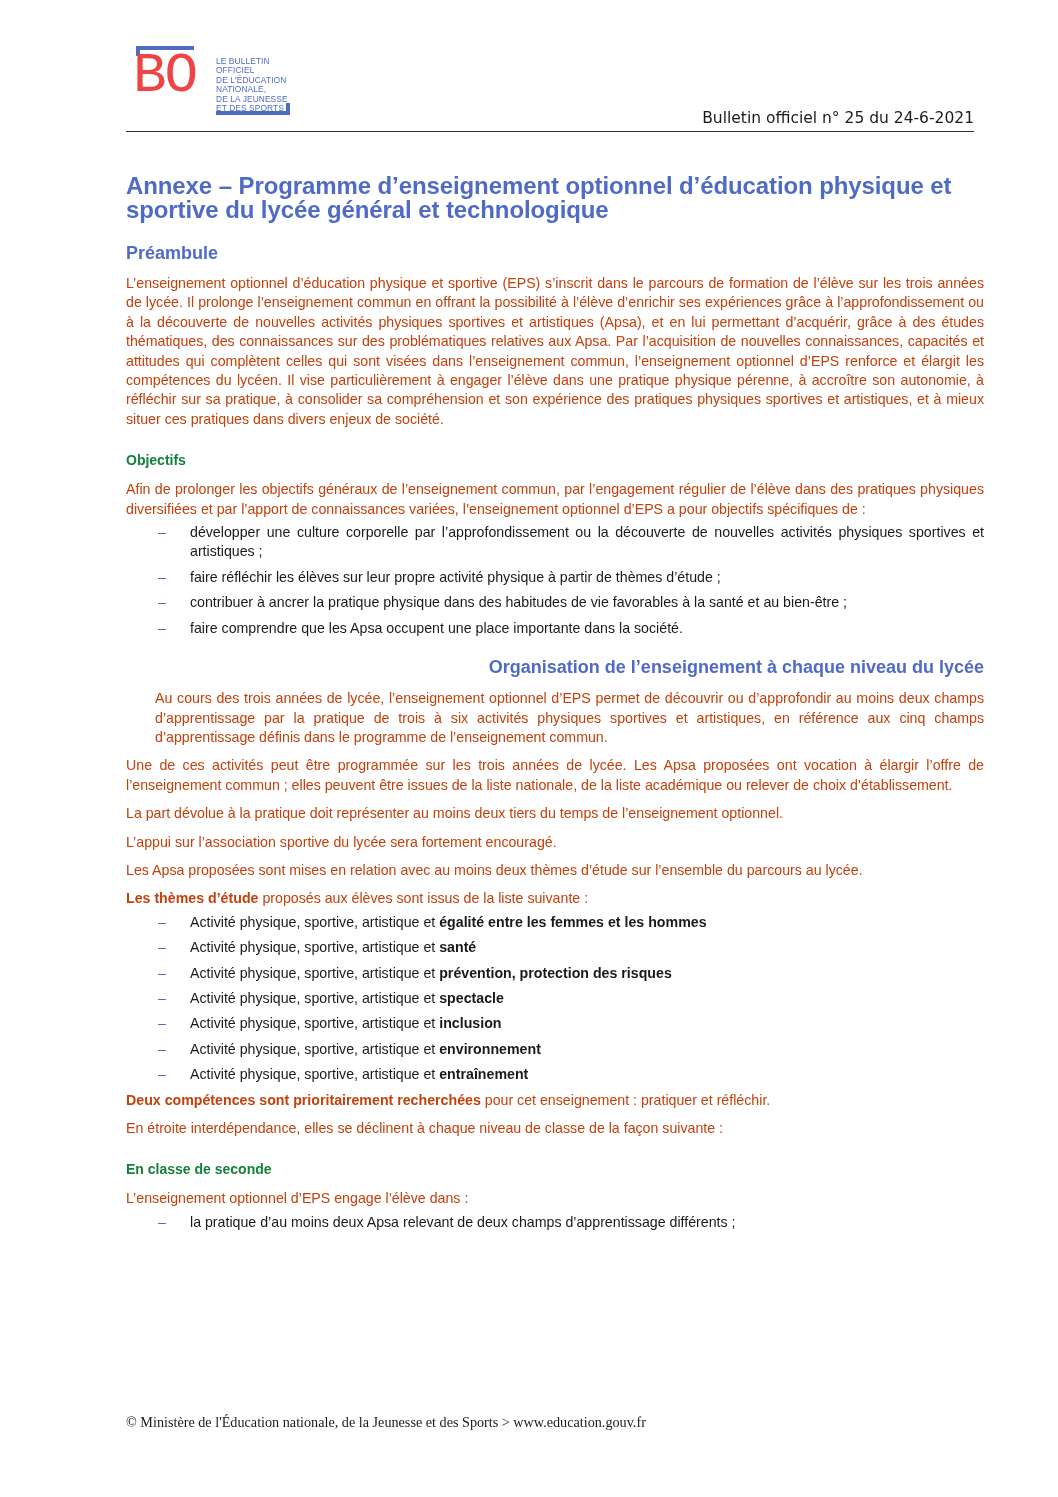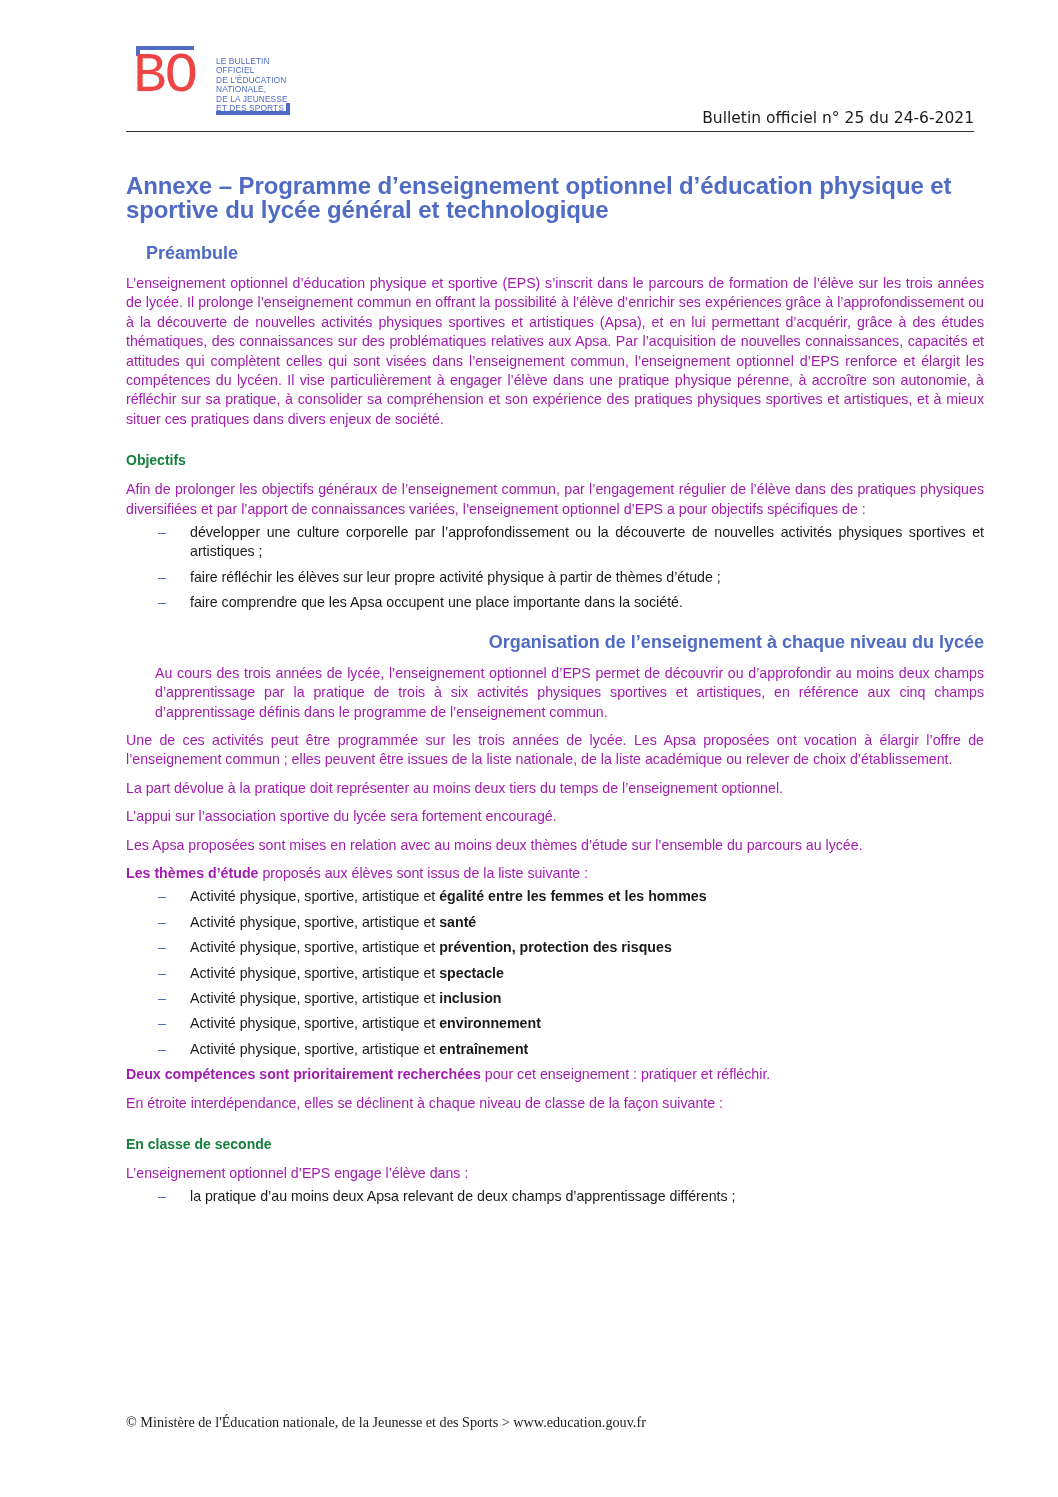--- a/index.html
+++ b/index.html
@@ -13,23 +13,23 @@
   .logo .bo { position: absolute; left: 0; top: 4px; font-family: Liberation Mono, monospace; font-size: 56px; line-height: 56px; color: #ef4444; letter-spacing: -2px; font-weight: 400; }
   .logo .txt { position: absolute; left: 83px; top: 13px; font-family: "Liberation Sans", sans-serif; font-size: 8.4px; line-height: 9.4px; color: #4f6bc4; letter-spacing: 0.1px; }
   .logo .bar-bot { position: absolute; left: 83px; top: 67px; width: 74px; height: 4px; background: #4f6bc4; }
   .logo .bar-bot-tick { position: absolute; left: 153px; top: 59px; width: 4px; height: 12px; background: #4f6bc4; }
 
   .header-ref { position: absolute; right: 84px; top: 109px; font-size: 15.5px; color: #1a1a1a; font-family: "DejaVu Sans", sans-serif; }
   .header-rule { position: absolute; left: 126px; top: 131px; width: 848px; height: 1px; background: #333; }
 
   .content { position: absolute; left: 126px; top: 174px; width: 858px; }
   h1.doc-title { font-size: 24px; line-height: 23.5px; color: #4f6bc4; font-weight: 700; font-family: "Liberation Sans", sans-serif; letter-spacing: -0.1px; }
-  h2.sec { font-size: 18px; color: #4f6bc4; font-weight: 700; font-family: "Liberation Sans", sans-serif; margin-top: 20px; line-height: 22px; margin-left: 20px; }
+  h2.sec { font-size: 18px; color: #4f6bc4; font-weight: 700; font-family: "Liberation Sans", sans-serif; margin-top: 20px; line-height: 22px; }
   h3.sub { font-size: 14px; color: #15803d; font-weight: 700; font-family: "Liberation Sans", sans-serif; line-height: 18px; }
-  p.body { font-size: 14.2px; line-height: 19.4px; text-align: justify; font-family: "Liberation Sans", sans-serif; color: #a21caf; }
+  p.body { font-size: 14.2px; line-height: 19.4px; text-align: justify; font-family: "Liberation Sans", sans-serif; color: #c2410c; }
   ul.dash { list-style: none; margin-top: 4px; }
   ul.dash li { position: relative; padding-left: 64px; font-size: 14.2px; line-height: 19.4px; margin-bottom: 6px; font-family: "Liberation Sans", sans-serif; text-align: justify; }
   ul.dash li .dash-mark { position: absolute; left: 32px; top: 0; color: #4f6bc4; }
   b { font-weight: 700; }
 
   .footer { position: absolute; left: 126px; top: 1414px; font-size: 14.2px; font-family: Liberation Serif, serif; color: #1a1a1a; }
 </style>
 </head>
 <body>
 
@@ -55,21 +55,21 @@
   <h1 class="doc-title">Annexe – Programme d’enseignement optionnel d’éducation physique et sportive du lycée général et technologique</h1>
 
   <h2 class="sec" style="margin-top:21px;">Préambule</h2>
   <p class="body" style="margin-top:10px;">L’enseignement optionnel d’éducation physique et sportive (EPS) s’inscrit dans le parcours de formation de l’élève sur les trois années de lycée. Il prolonge l’enseignement commun en offrant la possibilité à l’élève d’enrichir ses expériences grâce à l’approfondissement ou à la découverte de nouvelles activités physiques sportives et artistiques (Apsa), et en lui permettant d’acquérir, grâce à des études thématiques, des connaissances sur des problématiques relatives aux Apsa. Par l’acquisition de nouvelles connaissances, capacités et attitudes qui complètent celles qui sont visées dans l’enseignement commun, l’enseignement optionnel d’EPS renforce et élargit les compétences du lycéen. Il vise particulièrement à engager l’élève dans une pratique physique pérenne, à accroître son autonomie, à réfléchir sur sa pratique, à consolider sa compréhension et son expérience des pratiques physiques sportives et artistiques, et à mieux situer ces pratiques dans divers enjeux de société.</p>
 
   <h3 class="sub" style="margin-top:22px;">Objectifs</h3>
   <p class="body" style="margin-top:11px;">Afin de prolonger les objectifs généraux de l’enseignement commun, par l’engagement régulier de l’élève dans des pratiques physiques diversifiées et par l’apport de connaissances variées, l’enseignement optionnel d’EPS a pour objectifs spécifiques de :</p>
   <ul class="dash">
     <li><span class="dash-mark">–</span><span>développer une culture corporelle par l’approfondissement ou la découverte de nouvelles activités physiques sportives et artistiques ;</span></li>
     <li><span class="dash-mark">–</span><span>faire réfléchir les élèves sur leur propre activité physique à partir de thèmes d’étude ;</span></li>
-    <li><span class="dash-mark">–</span></li>
+    <li><span class="dash-mark">–</span><span>contribuer à ancrer la pratique physique dans des habitudes de vie favorables à la santé et au bien-être ;</span></li>
     <li><span class="dash-mark">–</span><span>faire comprendre que les Apsa occupent une place importante dans la société.</span></li>
   </ul>
 
   <h2 class="sec" style="margin-top:18px;text-align:right;">Organisation de l’enseignement à chaque niveau du lycée</h2>
   <p class="body" style="margin-top:11px;margin-left:29px;">Au cours des trois années de lycée, l’enseignement optionnel d’EPS permet de découvrir ou d’approfondir au moins deux champs d’apprentissage par la pratique de trois à six activités physiques sportives et artistiques, en référence aux cinq champs d’apprentissage définis dans le programme de l’enseignement commun.</p>
   <p class="body" style="margin-top:9px;">Une de ces activités peut être programmée sur les trois années de lycée. Les Apsa proposées ont vocation à élargir l’offre de l’enseignement commun ; elles peuvent être issues de la liste nationale, de la liste académique ou relever de choix d’établissement.</p>
   <p class="body" style="margin-top:9px;">La part dévolue à la pratique doit représenter au moins deux tiers du temps de l’enseignement optionnel.</p>
   <p class="body" style="margin-top:9px;">L’appui sur l’association sportive du lycée sera fortement encouragé.</p>
   <p class="body" style="margin-top:9px;">Les Apsa proposées sont mises en relation avec au moins deux thèmes d’étude sur l’ensemble du parcours au lycée.</p>
   <p class="body" style="margin-top:9px;"><b>Les thèmes d’étude</b><span> proposés aux élèves sont issus de la liste suivante :</span></p>

